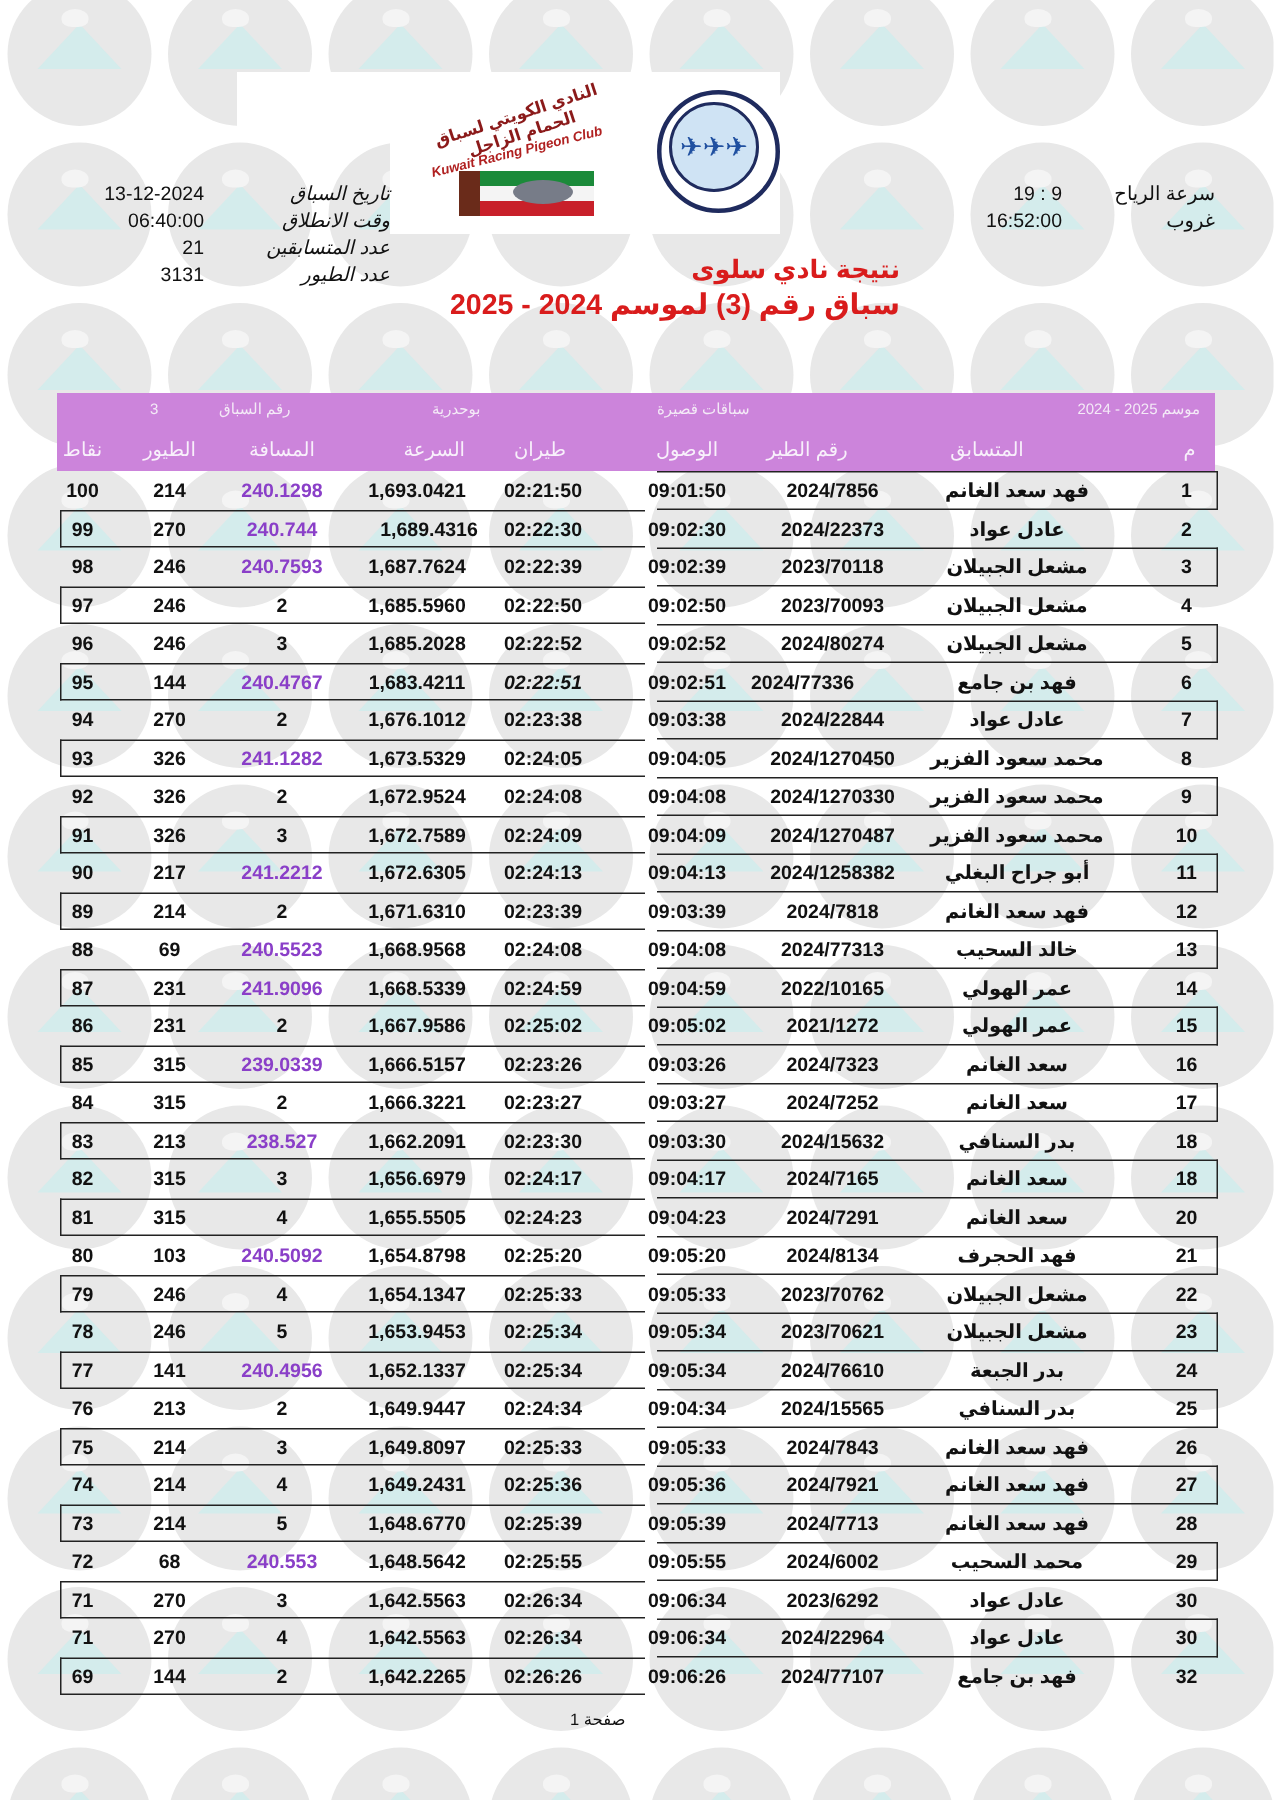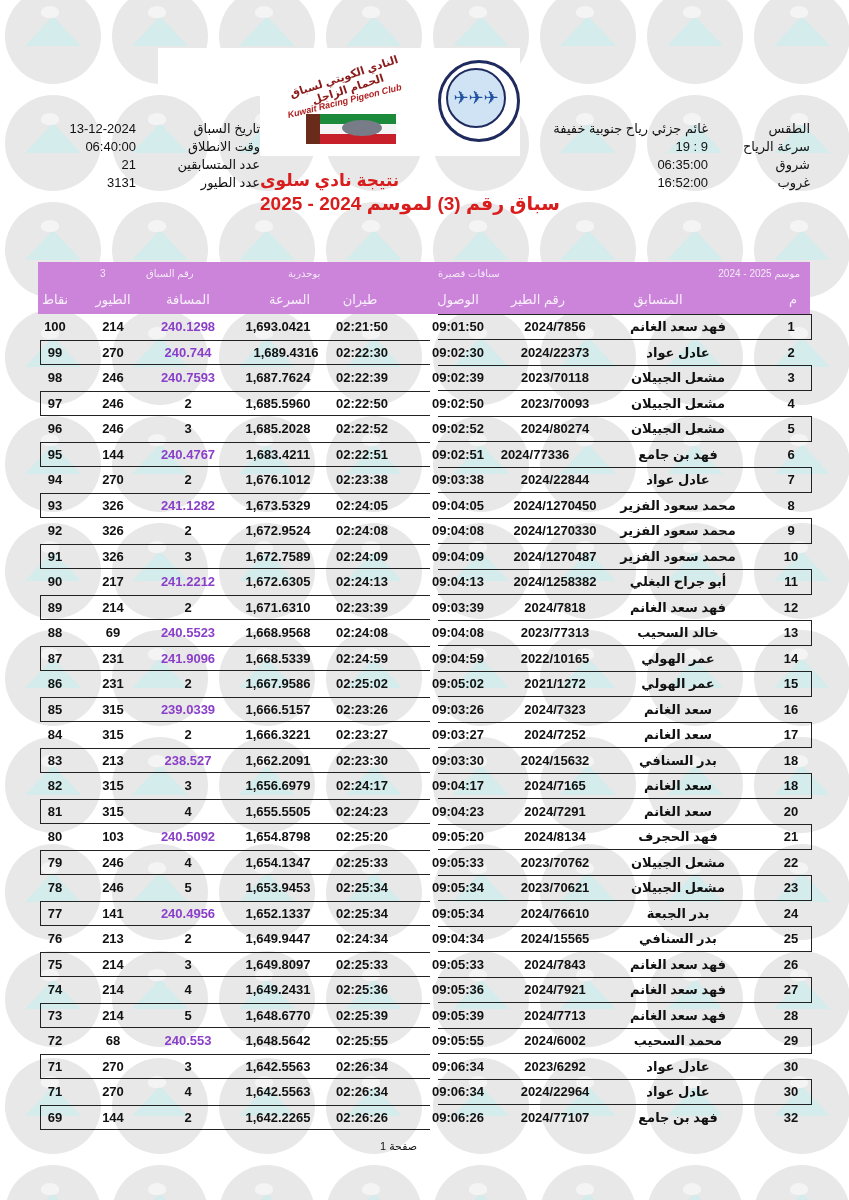--- a/index.html
+++ b/index.html
@@ -31,26 +31,26 @@
 
   .logo-fed { position: absolute; left: 438px; top: 60px; width: 82px; height: 94px; }
   .logo-fed .ring { position: absolute; left: 0; top: 0; width: 82px; height: 82px; border-radius: 50%; border: 3px solid #1f2b5e; background: #ffffff; }
   .logo-fed .inner { position: absolute; left: 8px; top: 8px; width: 60px; height: 60px; border-radius: 50%; border: 2px solid #1f2b5e; background: #cfe3f4; display: flex; align-items: center; justify-content: center; color: #2050a0; font-size: 18px; }
 
   
   .info { position: absolute; font-size: 13px; line-height: 18px; }
   .info .row { display: flex; }
   .info-left { left: 48px; top: 120px; width: 215px; }
   .info-left .val { width: 88px; text-align: right; }
-  .info-left .lbl { width: 110px; margin-left: 14px; direction: rtl; }
+  .info-left .lbl { width: 110px; margin-left: 14px; direction: rtl; font-style: italic; }
   .info-right { left: 548px; top: 120px; width: 262px; }
   .info-right .val { width: 160px; text-align: right; direction: rtl; }
   .info-right .lbl { width: 90px; text-align: right; margin-left: 12px; direction: rtl; }
 
-  .title { position: absolute; left: 260px; width: 340px; text-align: left; color: #d91c1c; font-weight: bold; direction: rtl; }
+  .title { position: absolute; left: 260px; width: 340px; text-align: right; color: #d91c1c; font-weight: bold; direction: rtl; }
   .t1 { top: 170px; font-size: 17px; }
   .t2 { top: 192px; font-size: 19px; }
   .t3 { top: 216px; font-size: 18px; }
 
   
   .tbl { position: absolute; left: 38px; top: 262px; width: 772px; }
   .hdr { background: #cc84db; height: 52px; position: relative; color: #fff; }
   .hdr .sub { position: absolute; top: 6px; font-size: 10px; color: #f4eaf7; white-space: nowrap; }
   .hdr .col { position: absolute; top: 30px; font-size: 13px; color: #f8f0fb; text-align: center; white-space: nowrap; direction: rtl; }
 
@@ -200,30 +200,22 @@
         <span class="val">21</span>
         <span class="lbl">عدد المتسابقين</span>
       </div>
       <div class="row">
         <span class="val">3131</span>
         <span class="lbl">عدد الطيور</span>
       </div>
     </div>
   <div class="info info-right" id="info-right">
       <div class="row">
-        <span class="val">غائم جزئي رياح جنوبية خفيفة</span>
-        <span class="lbl">الطقس</span>
-      </div>
-      <div class="row">
         <span class="val">9 : 19</span>
         <span class="lbl">سرعة الرياح</span>
-      </div>
-      <div class="row">
-        <span class="val">06:35:00</span>
-        <span class="lbl">شروق</span>
       </div>
       <div class="row">
         <span class="val">16:52:00</span>
         <span class="lbl">غروب</span>
       </div>
     </div>
 
   <div class="title t1">نتيجة نادي سلوى</div>
   <div class="title t2">سباق رقم (3) لموسم 2024 - 2025</div>
 
@@ -305,21 +297,21 @@
           <span class="cell" style="left: 462px; width: 110px;">2024/80274</span>
           <span class="cell name" style="left: 575px; width: 130px;">مشعل الجبيلان</span>
           <span class="cell" style="left: 738px; width: 30px;">5</span>
         </div>
         <div class="row-wrap">
           <div class="box-left"></div>
           <span class="cell" style="left: 0px; width: 34px;">95</span>
           <span class="cell" style="left: 50px; width: 50px;">144</span>
           <span class="cell purple" style="left: 110px; width: 80px;">240.4767</span>
           <span class="cell" style="left: 196px; width: 88px;">1,683.4211</span>
-          <span class="cell" style="left: 290px; width: 68px;">02:22:51</span>
+          <span class="cell" style="left: 290px; width: 68px; font-style: italic;">02:22:51</span>
           <span class="cell" style="left: 385px; width: 70px;">09:02:51</span>
           <span class="cell" style="left: 442px; width: 110px;">2024/77336</span>
           <span class="cell name" style="left: 575px; width: 130px;">فهد بن جامع</span>
           <span class="cell" style="left: 738px; width: 30px;">6</span>
         </div>
         <div class="row-wrap">
           <div class="box-right"></div>
           <span class="cell" style="left: 0px; width: 34px;">94</span>
           <span class="cell" style="left: 50px; width: 50px;">270</span>
           <span class="cell" style="left: 110px; width: 80px;">2</span>
@@ -391,21 +383,21 @@
           <span class="cell" style="left: 738px; width: 30px;">12</span>
         </div>
         <div class="row-wrap">
           <div class="box-right"></div>
           <span class="cell" style="left: 0px; width: 34px;">88</span>
           <span class="cell" style="left: 50px; width: 50px;">69</span>
           <span class="cell purple" style="left: 110px; width: 80px;">240.5523</span>
           <span class="cell" style="left: 196px; width: 88px;">1,668.9568</span>
           <span class="cell" style="left: 290px; width: 68px;">02:24:08</span>
           <span class="cell" style="left: 385px; width: 70px;">09:04:08</span>
-          <span class="cell" style="left: 462px; width: 110px;">2023/77313</span>
+          <span class="cell" style="left: 462px; width: 110px;">2024/77313</span>
           <span class="cell name" style="left: 575px; width: 130px;">خالد السحيب</span>
           <span class="cell" style="left: 738px; width: 30px;">13</span>
         </div>
         <div class="row-wrap">
           <div class="box-left"></div>
           <span class="cell" style="left: 0px; width: 34px;">87</span>
           <span class="cell" style="left: 50px; width: 50px;">231</span>
           <span class="cell purple" style="left: 110px; width: 80px;">241.9096</span>
           <span class="cell" style="left: 196px; width: 88px;">1,668.5339</span>
           <span class="cell" style="left: 290px; width: 68px;">02:24:59</span>

